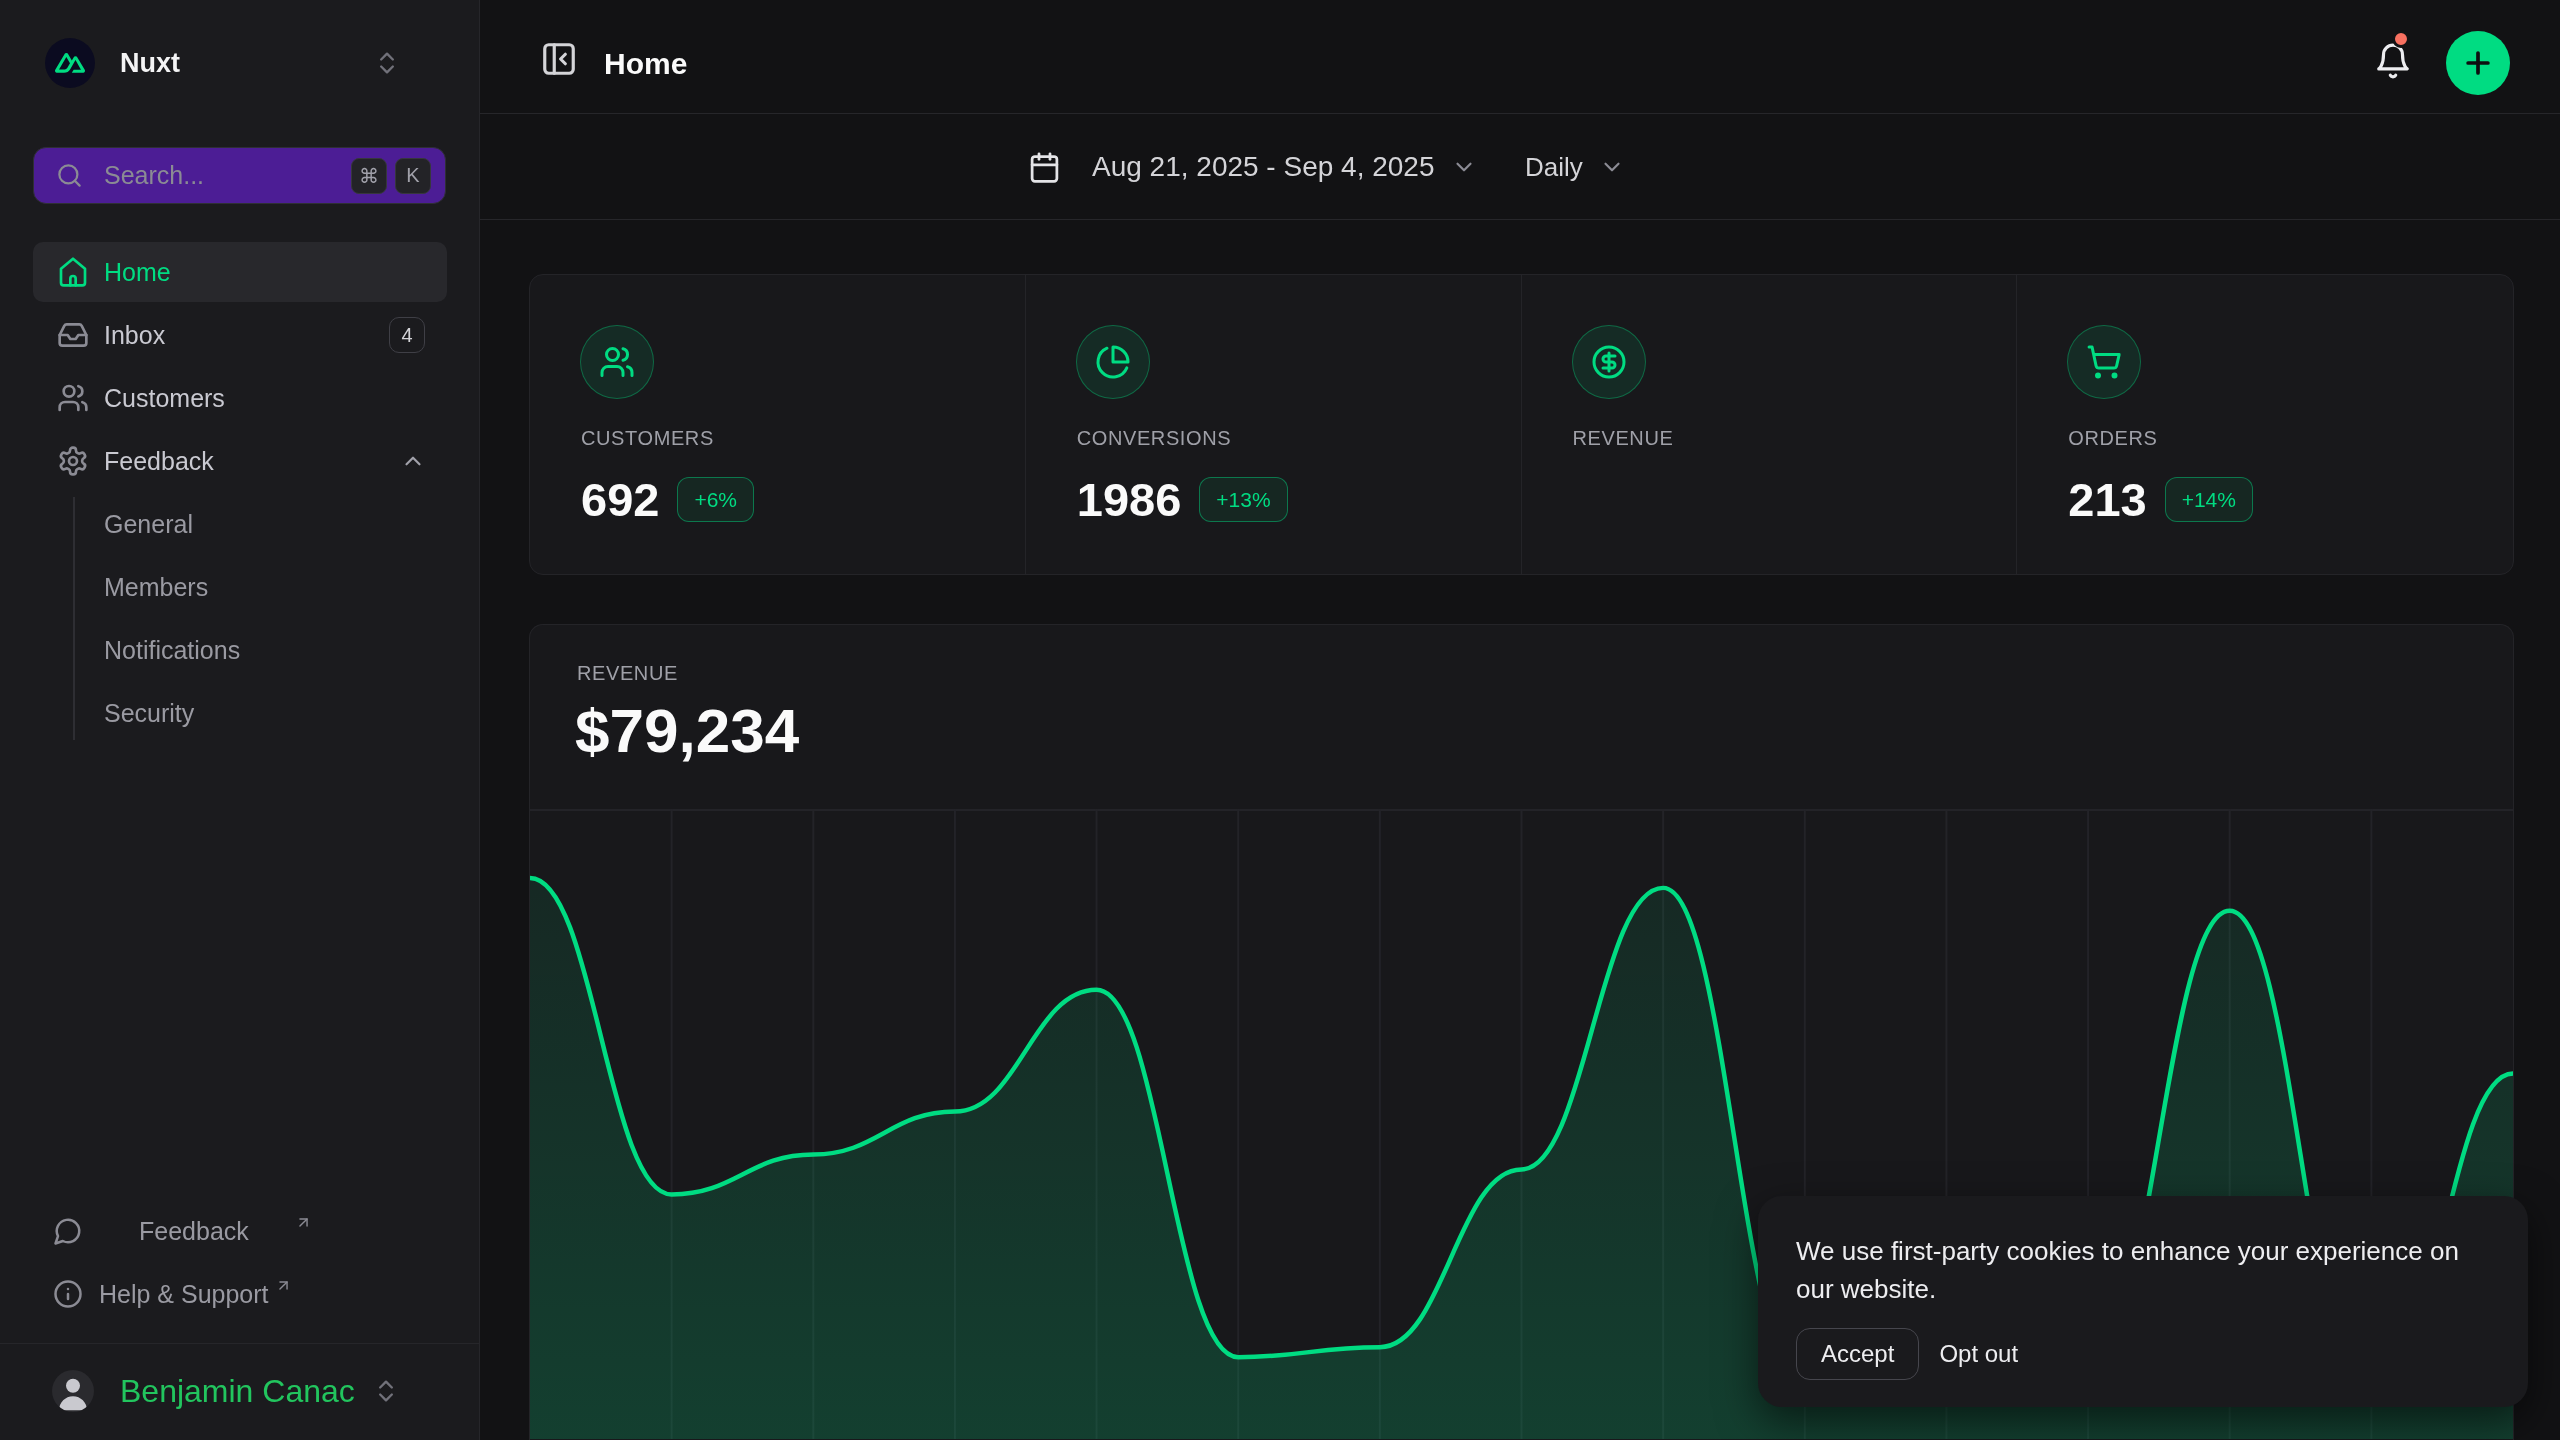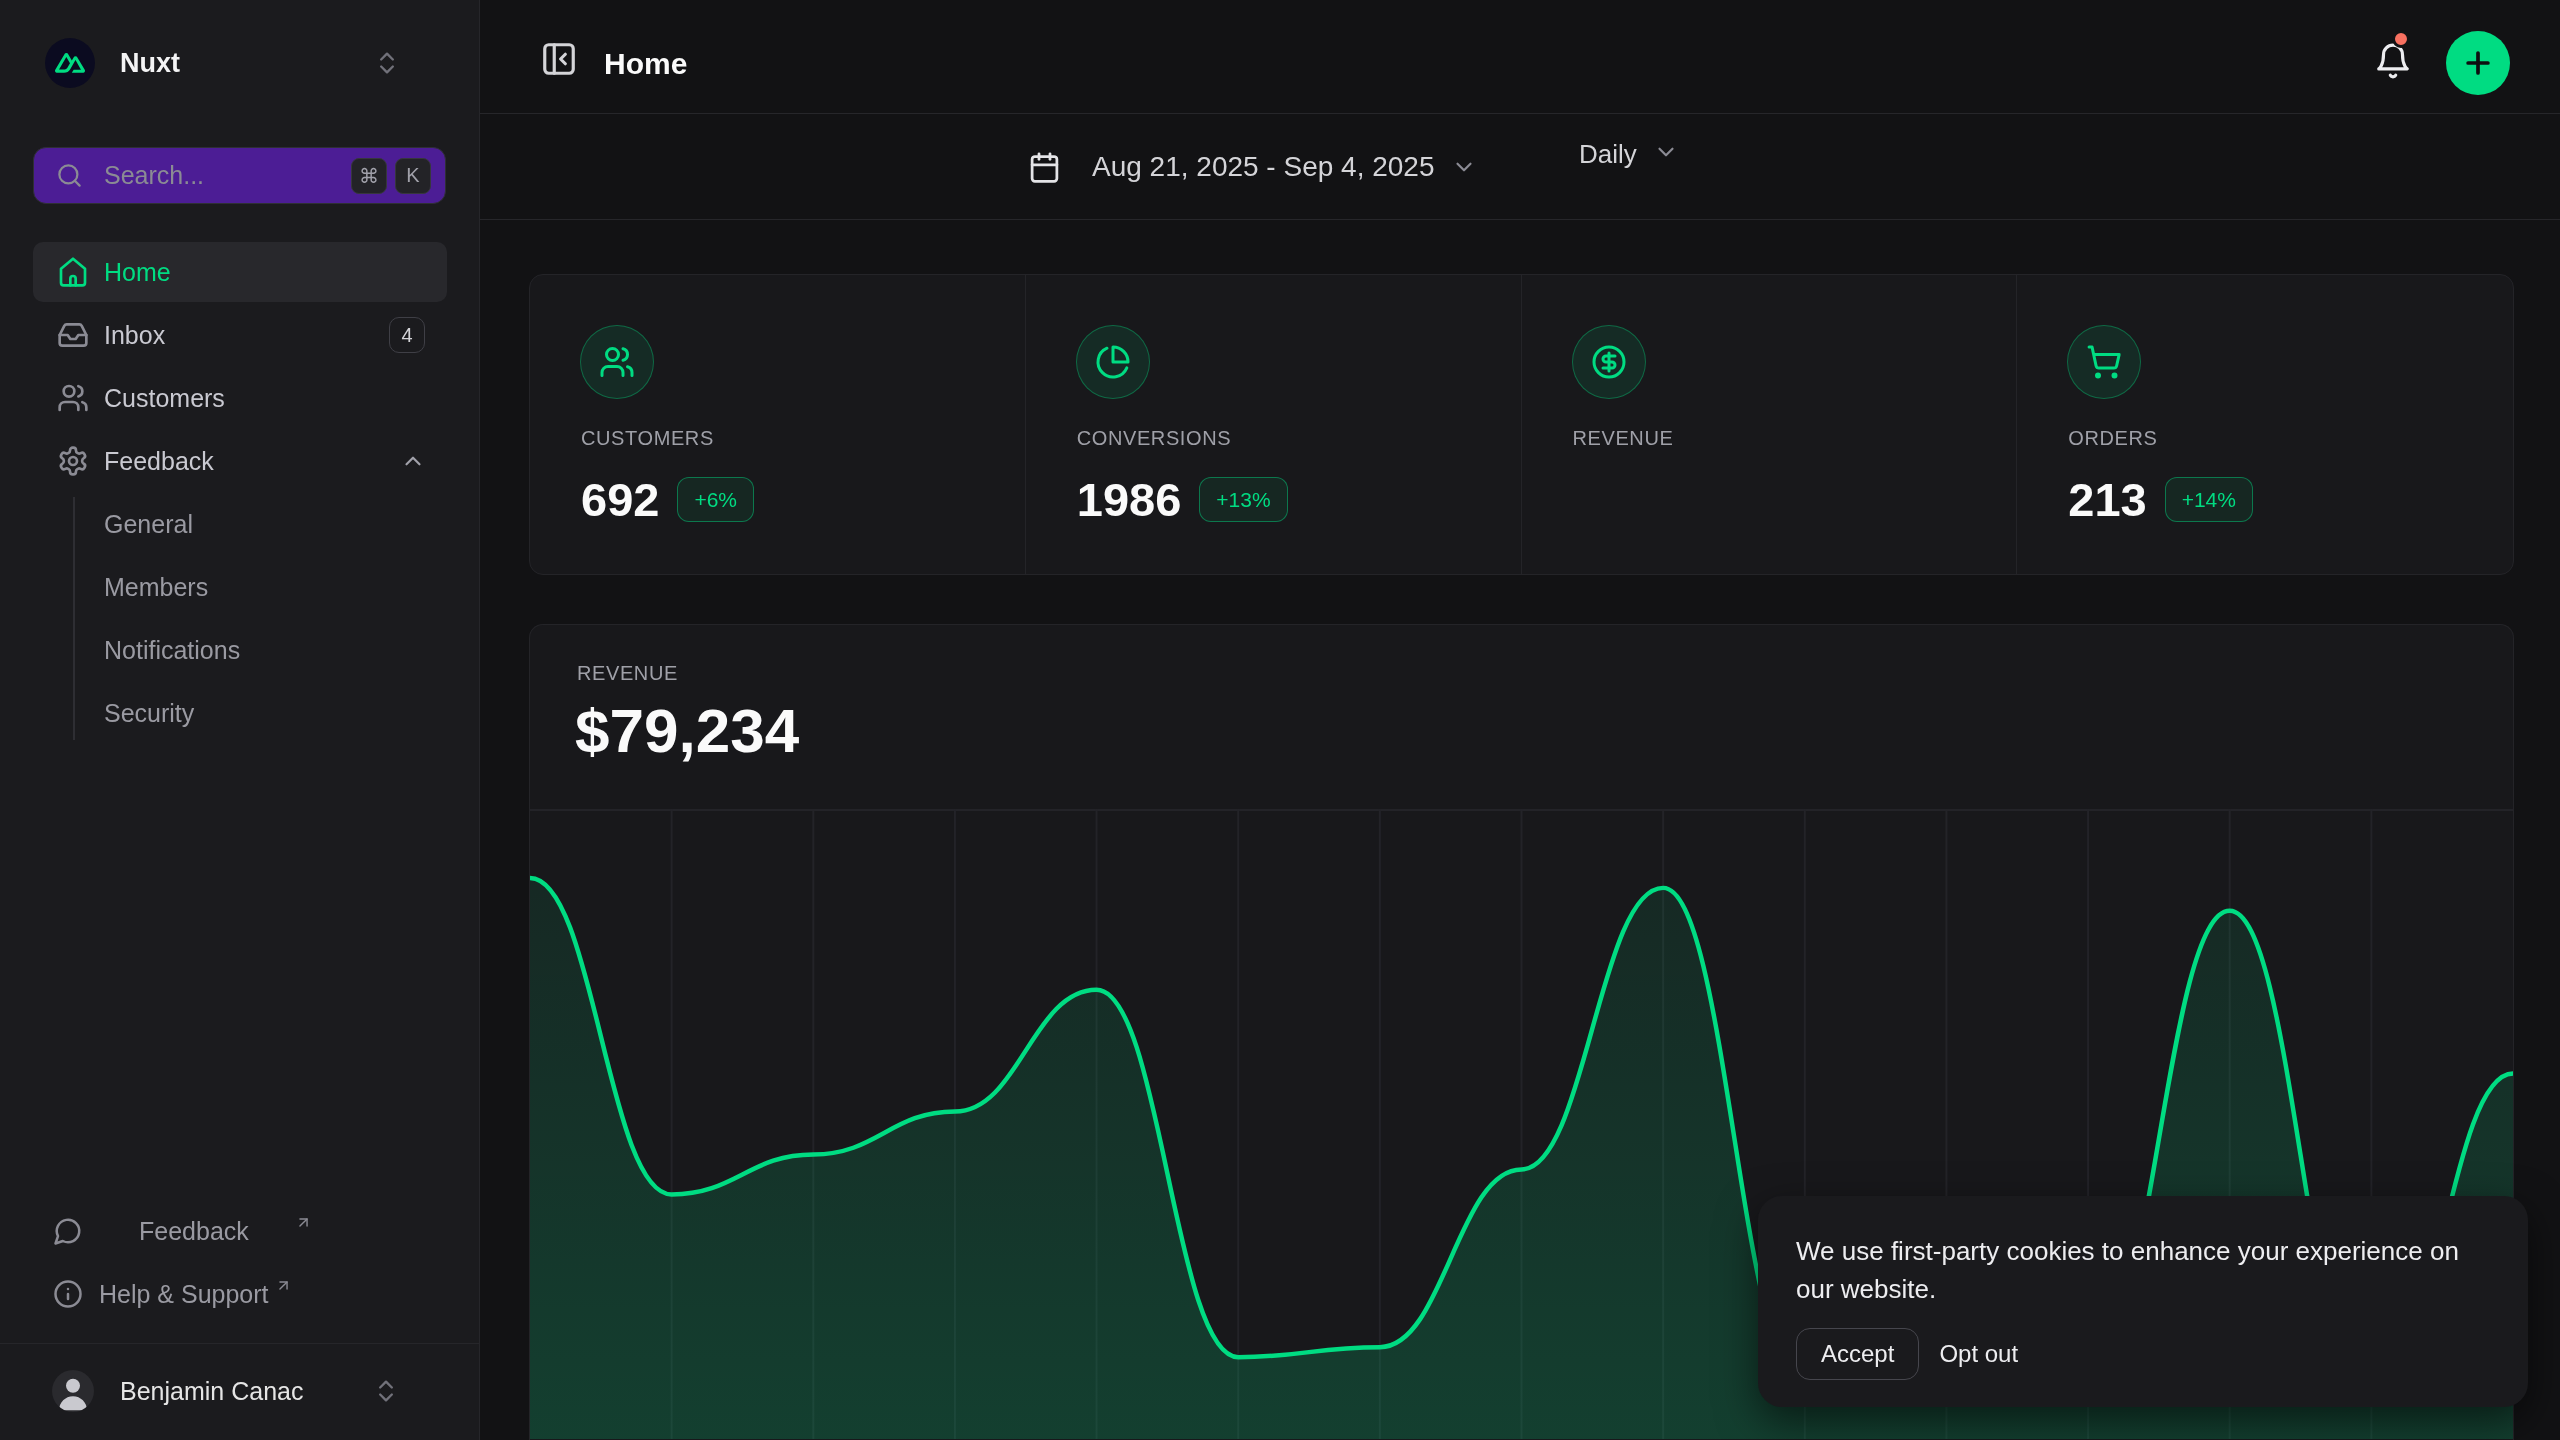--- a/index.html
+++ b/index.html
@@ -53,21 +53,21 @@
                align-items:center; color:#9a9aa2; cursor:pointer; }
   .side-link .nicon { margin-left:20px; color:#8b8b94; display:flex; }
   .side-link .llabel { margin-left:16px; font-size:25px; }
   .side-link .ext { margin-left:6px; margin-bottom:18px; color:#8b8b94; display:flex; }
 
   .side-divider { position:absolute; left:0; top:1343px; width:480px; height:1px; background:#26262a; }
   .user-row { position:absolute; left:24px; top:1356px; width:432px; height:70px;
               display:flex; align-items:center; border-radius:10px; cursor:pointer; }
   .avatar { width:42px; height:42px; border-radius:50%; background:#2a2a2e; margin-left:28px;
             overflow:hidden; display:flex; align-items:flex-end; justify-content:center; }
-  .user-name { margin-left:26px; font-size:25px; color:#e5e5e5; font-weight:500; }
+  .user-name { margin-left:26px; font-size:32px; color:#22c55e; font-weight:500; }
   .user-expand { position:absolute; right:56px; color:#71717a; }
 
   
   #main-header { position:absolute; left:480px; top:0; width:2080px; height:114px;
                  border-bottom:1px solid #26262a; }
   .collapse-btn { position:absolute; left:540px; top:40px; color:#d4d4d8; cursor:pointer; }
   .page-title { position:absolute; left:604px; top:47px; font-size:30px; font-weight:700; color:#fafafa; }
   .bell-btn { position:absolute; left:2374px; top:42px; color:#ededf0; cursor:pointer; }
   .notif-dot { position:absolute; left:2392px; top:30px; width:18px; height:18px;
                border-radius:50%; background:#f87060; border:3px solid #121214; }
@@ -76,22 +76,22 @@
              color:#0e0e10; cursor:pointer; border:none; }
 
   
   #toolbar { position:absolute; left:480px; top:114px; width:2080px; height:106px;
              border-bottom:1px solid #26262a; }
   .range-btn { position:absolute; left:540px; top:25px; height:56px; display:flex;
                align-items:center; color:#d4d4d8; cursor:pointer; }
   .range-btn .cal { color:#e4e4e7; display:flex; margin-left:8px; }
   .range-text { margin-left:31px; font-size:28px; }
   .chev { color:#8b8b94; display:flex; margin-left:16px; }
-  .gran-btn { position:absolute; left:1099px; top:25px; height:56px; display:flex;
-              align-items:flex-start; color:#d4d4d8; cursor:pointer; }
+  .gran-btn { position:absolute; left:1045px; top:25px; height:56px; display:flex;
+              align-items:center; color:#d4d4d8; cursor:pointer; }
   .gran-text { font-size:26px; }
 
   
   #stats { position:absolute; left:529px; top:274px; width:1985px; height:301px;
            background:#18181b; border:1px solid #242428; border-radius:14px;
            display:flex; }
   .stat-cell { position:relative; width:25%; height:100%; border-right:1px solid #242428; }
   .stat-cell:last-child { border-right:none; }
   .stat-icon { position:absolute; left:50px; top:50px; width:74px; height:74px; border-radius:50%;
                background:rgba(0,220,130,0.10); border:1.5px solid rgba(0,220,130,0.35);

